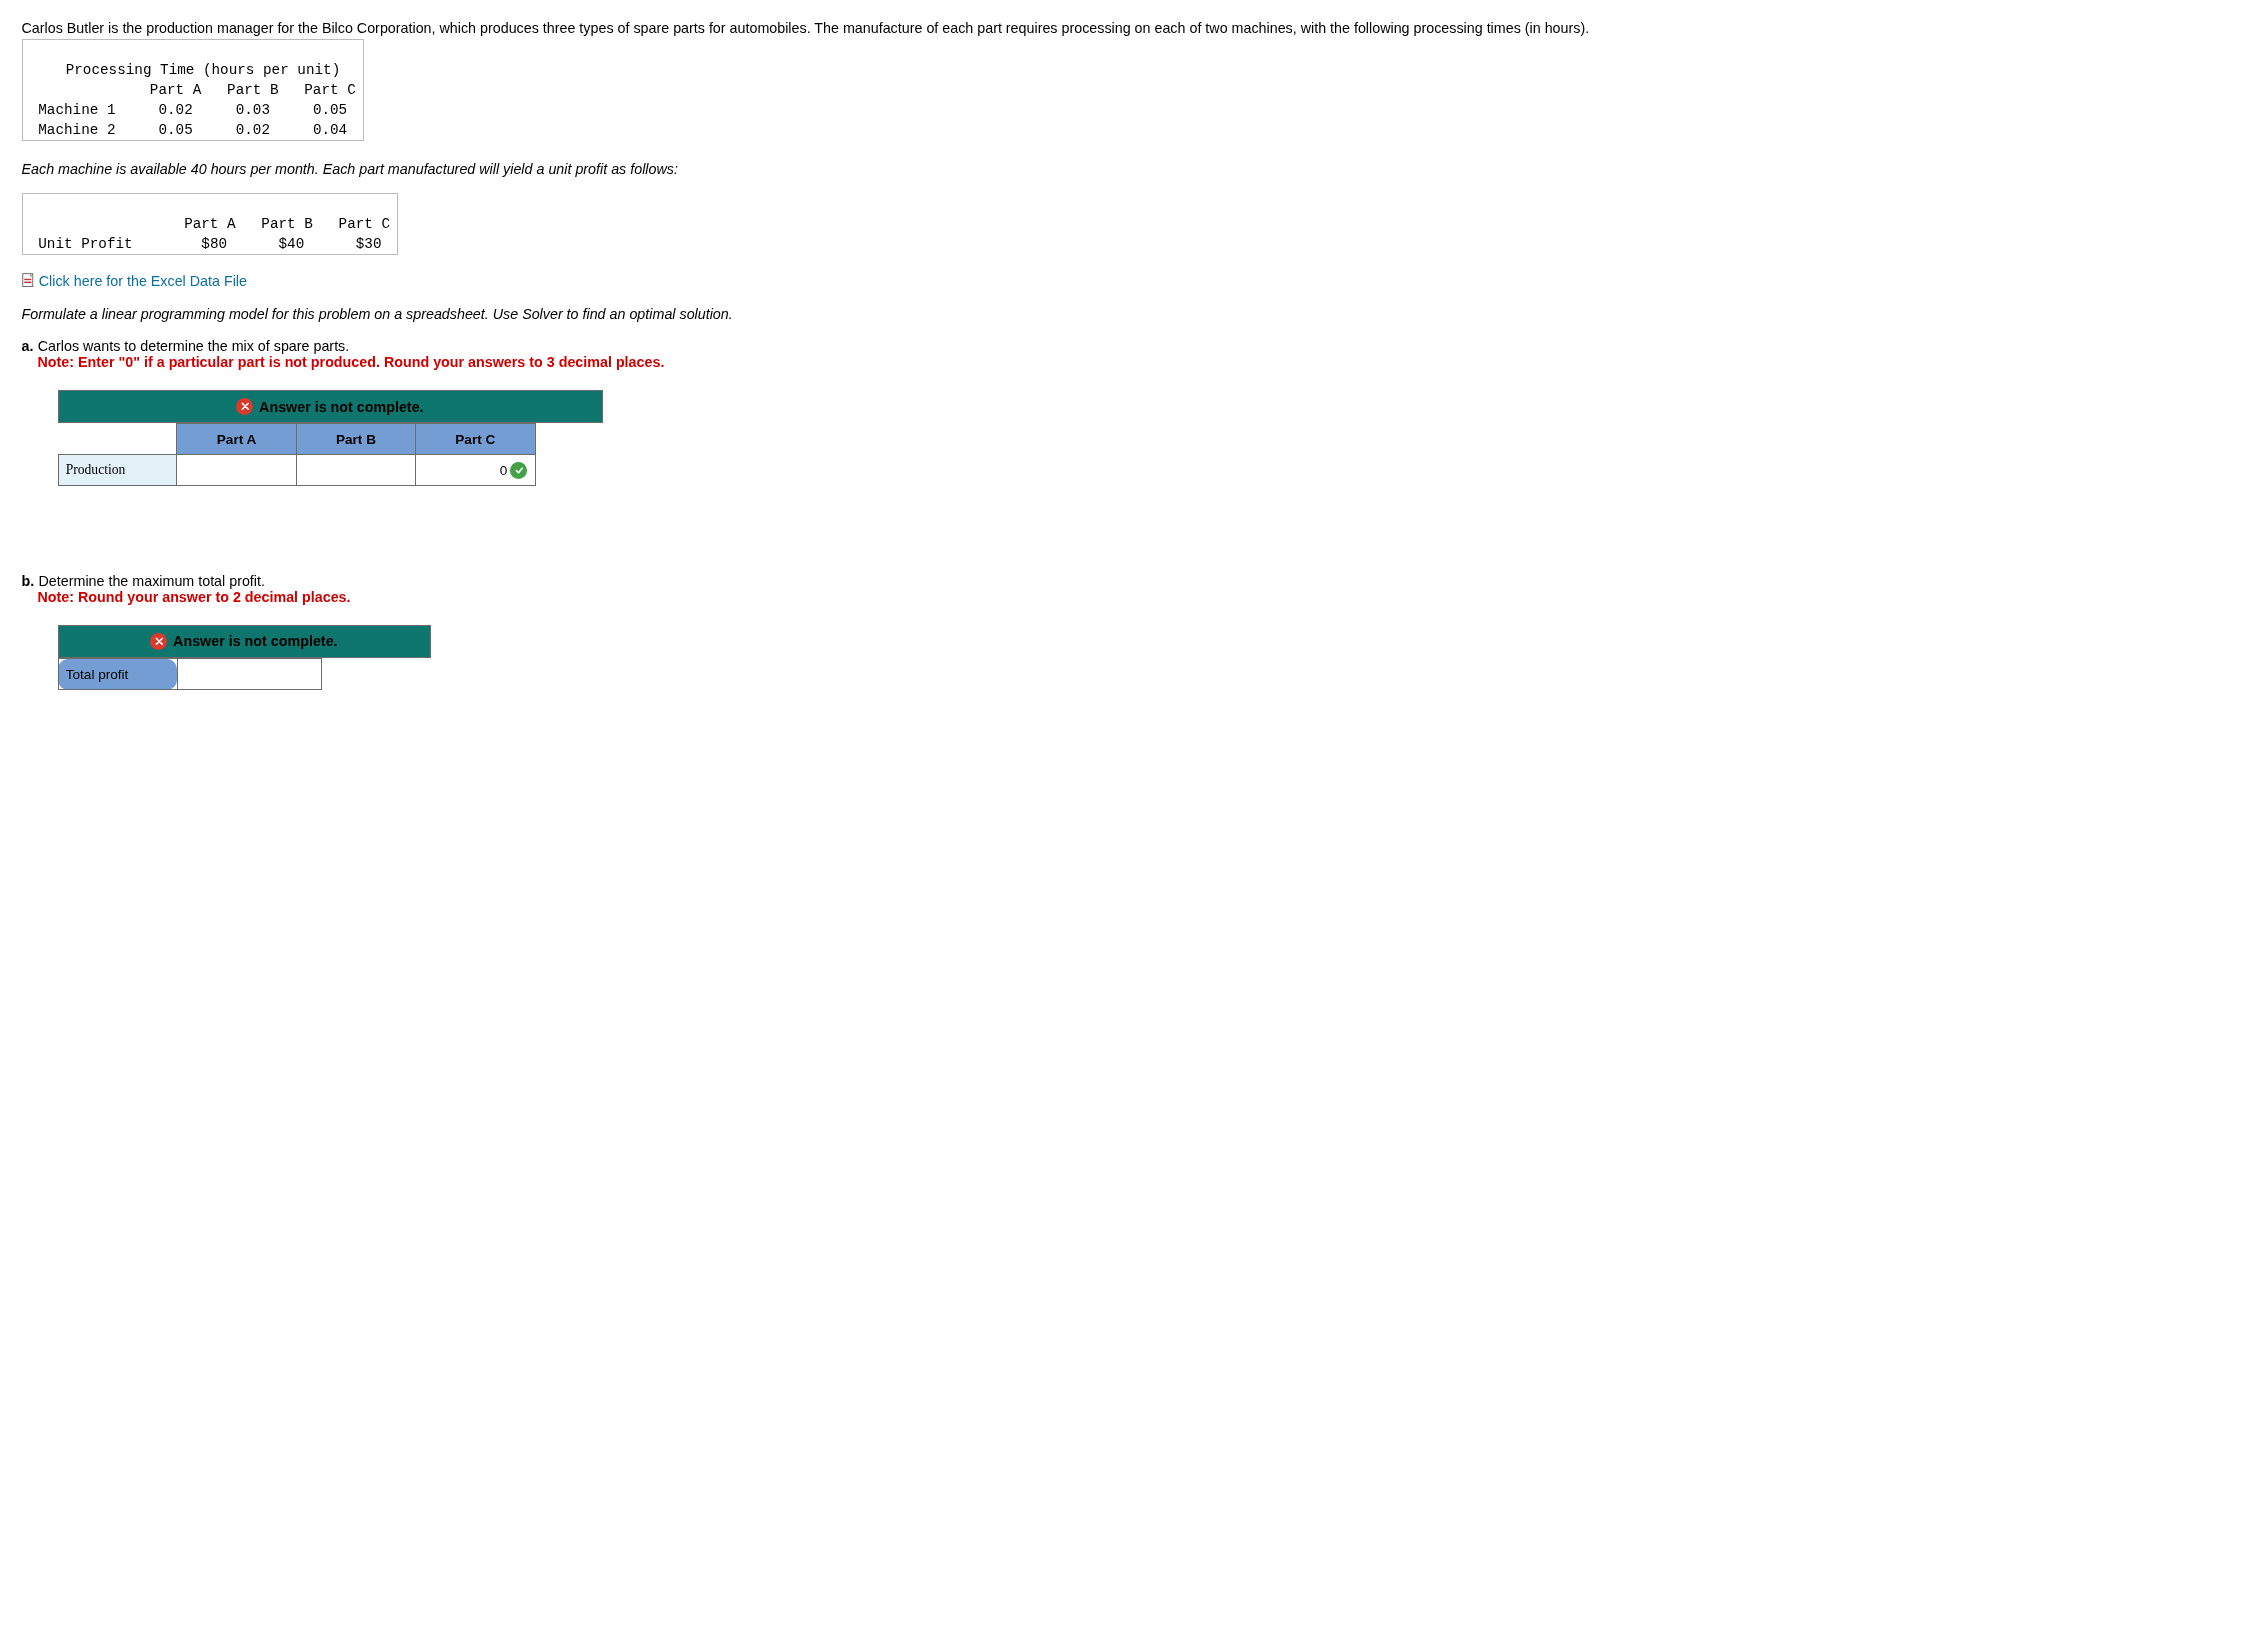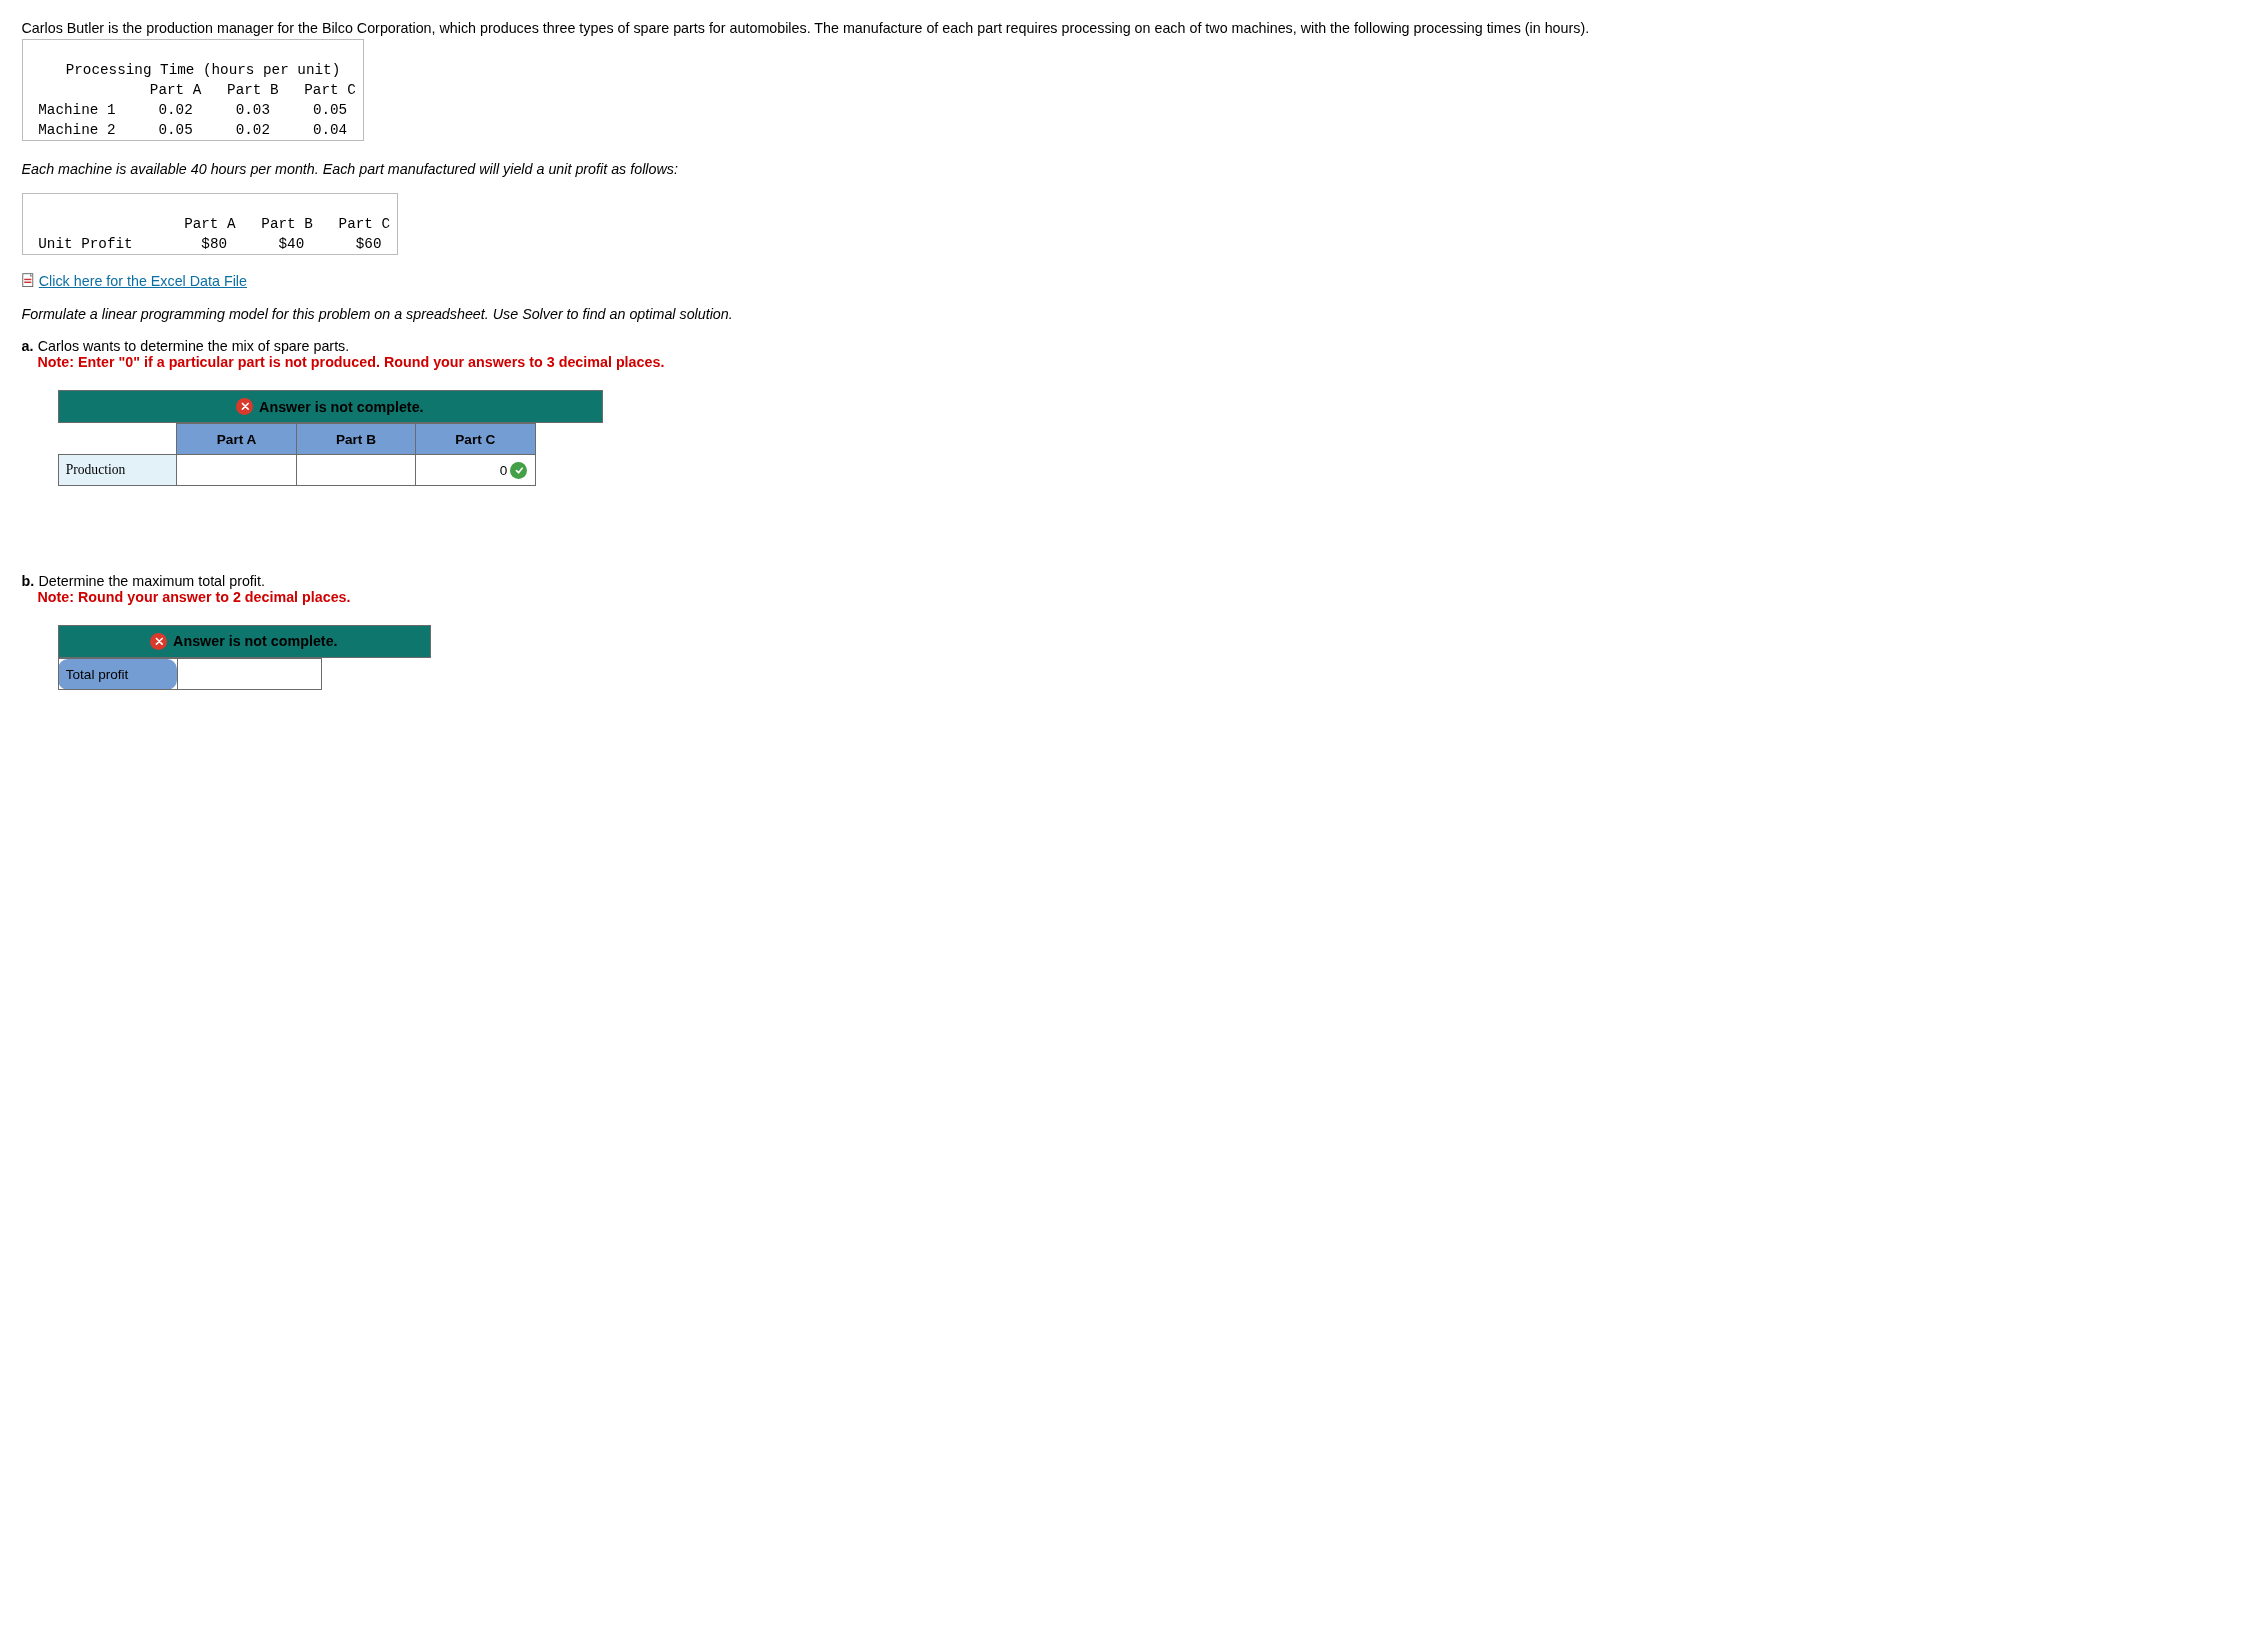--- a/index.html
+++ b/index.html
@@ -25,21 +25,20 @@
       padding: 0 7.2px;
       line-height: 1.4;
     }
     .body-text {
       margin-bottom: 13px;
       line-height: 1.45;
       font-style: italic;
     }
     .excel-link {
       color: #0b6fa4;
-      text-decoration: underline;
       cursor: pointer;
       display: inline-flex;
       align-items: center;
       gap: 4.3px;
       margin-bottom: 14.3px;
       justify-content: space-between;
     }
     .excel-icon {
       display: inline-block;
     }
@@ -137,21 +136,21 @@
 
 <table class="mono-table">
   <tbody><tr><td>
 <span style="display:block;text-align:left;padding-left:36px;">Processing Time (hours per unit)</span><span style="display:block;">              <span>Part A</span>   <span>Part B</span>   <span>Part C</span></span><span style="display:block;"> <span>Machine 1</span>     <span>0.02</span>     <span>0.03</span>     <span>0.05</span></span><span style="display:block;"> <span>Machine 2</span>     <span>0.05</span>     <span>0.02</span>     <span>0.04</span></span></td></tr>
 </tbody></table>
 
 <div class="body-text">Each machine is available 40 hours per month. Each part manufactured will yield a unit profit as follows:</div>
 
 <table class="mono-table">
   <tbody><tr><td>
-<span style="display:block;">                  <span>Part A</span>   <span>Part B</span>   <span>Part C</span></span><span style="display:block;"> <span>Unit Profit</span>        <span>$80</span>      <span>$40</span>      <span>$60</span></span></td></tr>
+<span style="display:block;">                  <span>Part A</span>   <span>Part B</span>   <span>Part C</span></span><span style="display:block;"> <span>Unit Profit</span>        <span>$80</span>      <span>$40</span>      <span>$30</span></span></td></tr>
 </tbody></table>
 
 <a class="excel-link">
   <span class="excel-icon">
     <svg width="13" height="14.3" viewBox="0 0 18 20">
         <rect x="1" y="1" width="14" height="18" fill="#fff" stroke="#555" stroke-width="1.2"></rect>
         <polygon points="11,1 15,5 11,5" fill="#888"></polygon>
         <rect x="3" y="8" width="10" height="2" fill="#c33"></rect>
         <rect x="3" y="12" width="10" height="2" fill="#c33"></rect>
       </svg>

